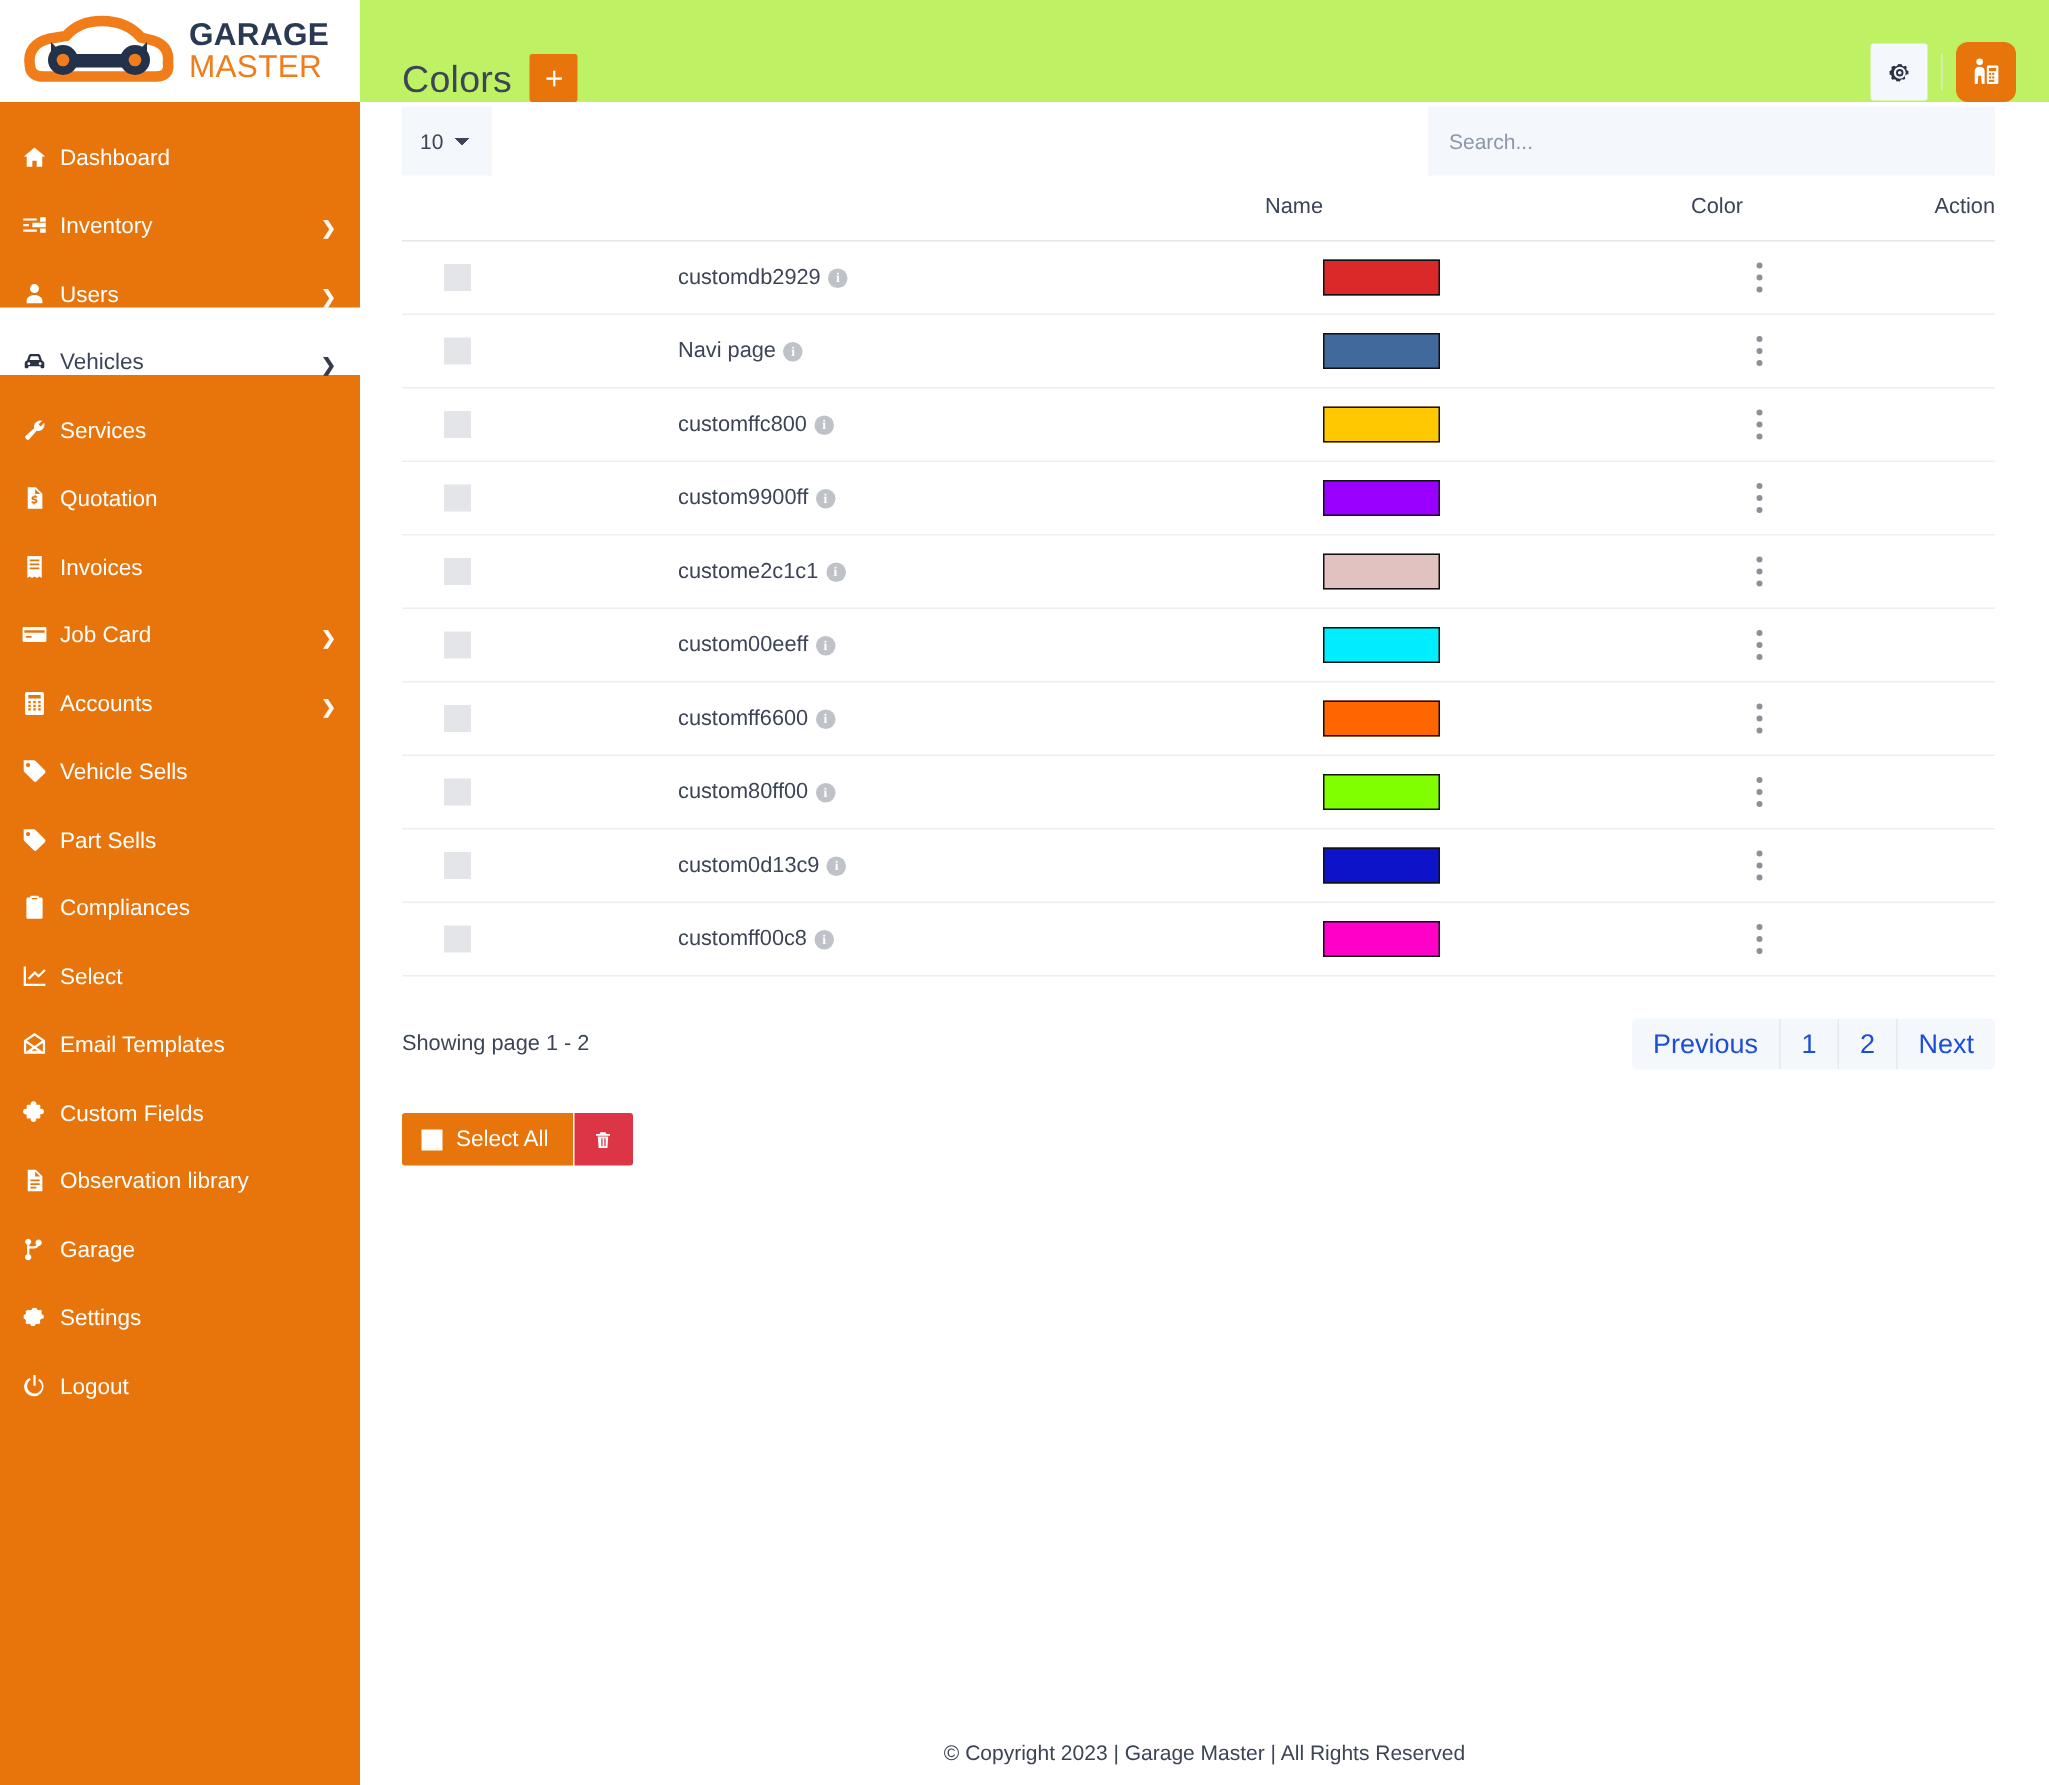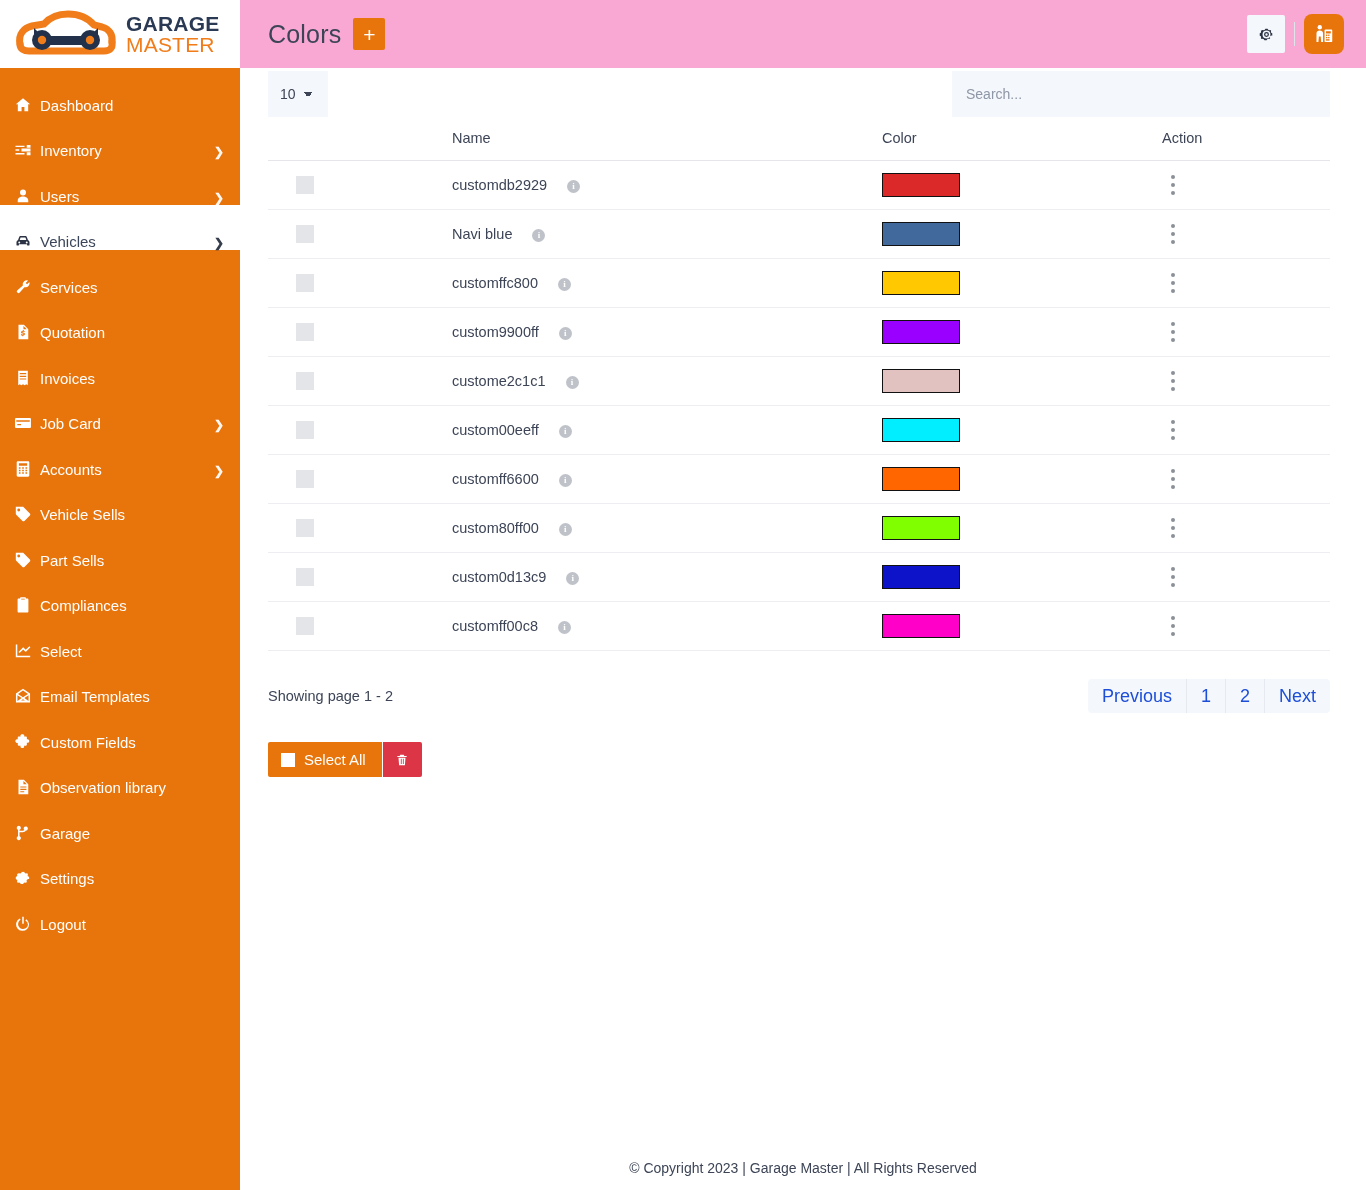--- a/index.html
+++ b/index.html
@@ -61,23 +61,23 @@
   .main {
     flex: 1;
     position: relative;
     background: #ffffff;
     height: 1190px;
   }
 
   .topbar {
     height: 68px;
     display: flex;
-    align-items: center;
+    align-items: flex-end;
     padding: 0 22px 0 28px;
-    background: #f9a8d4;
+    background: #bef264;
   }
   .page-title {
     font-size: 25px;
     color: #3c4456;
     font-weight: normal;
     letter-spacing: .2px;
   }
   .add-btn {
     margin-left: 12px;
     width: 32px; height: 32px;
@@ -143,21 +143,21 @@
     border: none;
     padding: 0 14px;
     font-size: 14px;
     color: #3c4456;
     font-family: "Liberation Sans", sans-serif;
   }
   .search-box::placeholder { color: #8e97a6; }
 
   table.data { width: 100%; border-collapse: collapse; table-layout: fixed; margin-top: 10px; }
   table.data th {
-    text-align: left;
+    text-align: right;
     font-size: 14.5px;
     font-weight: normal;
     color: #3c4456;
     padding: 0 0 14px 0;
     border-bottom: 1px solid #e4e6ea;
   }
   table.data td {
     padding: 0;
     height: 49px;
     border-bottom: 1px solid #eceef1;
@@ -173,21 +173,21 @@
 
   .row-chk {
     width: 18px; height: 18px;
     background: #e3e5e8;
     display: inline-block;
     margin-left: 28px;
     cursor: pointer;
     vertical-align: middle;
     border: none;
   }
-  .name-cell { display: flex; align-items: flex-end; gap: 20px; }
+  .name-cell { display: flex; align-items: center; gap: 5px; }
   .info-ic {
     width: 13px; height: 13px;
     border-radius: 50%;
     background: #bfc3c9;
     color: #ffffff;
     font-size: 9px;
     font-weight: bold;
     font-family: "Liberation Serif", serif;
     display: inline-flex; align-items: center; justify-content: center;
     cursor: pointer;
@@ -522,21 +522,21 @@
                   <i></i>
                   <i></i>
                   <i></i>
                 </span>
               </td>
             </tr>
             <tr>
               <td><span class="row-chk"></span></td>
               <td>
                 <span class="name-cell">
-                  <span>Navi blue</span>
+                  <span>Navi page</span>
                   <span class="info-ic">i</span>
                 </span>
               </td>
               <td>
                 <span class="swatch" style="background:#41699b"></span>
               </td>
               <td>
                 <span class="kebab">
                   <i></i>
                   <i></i>

